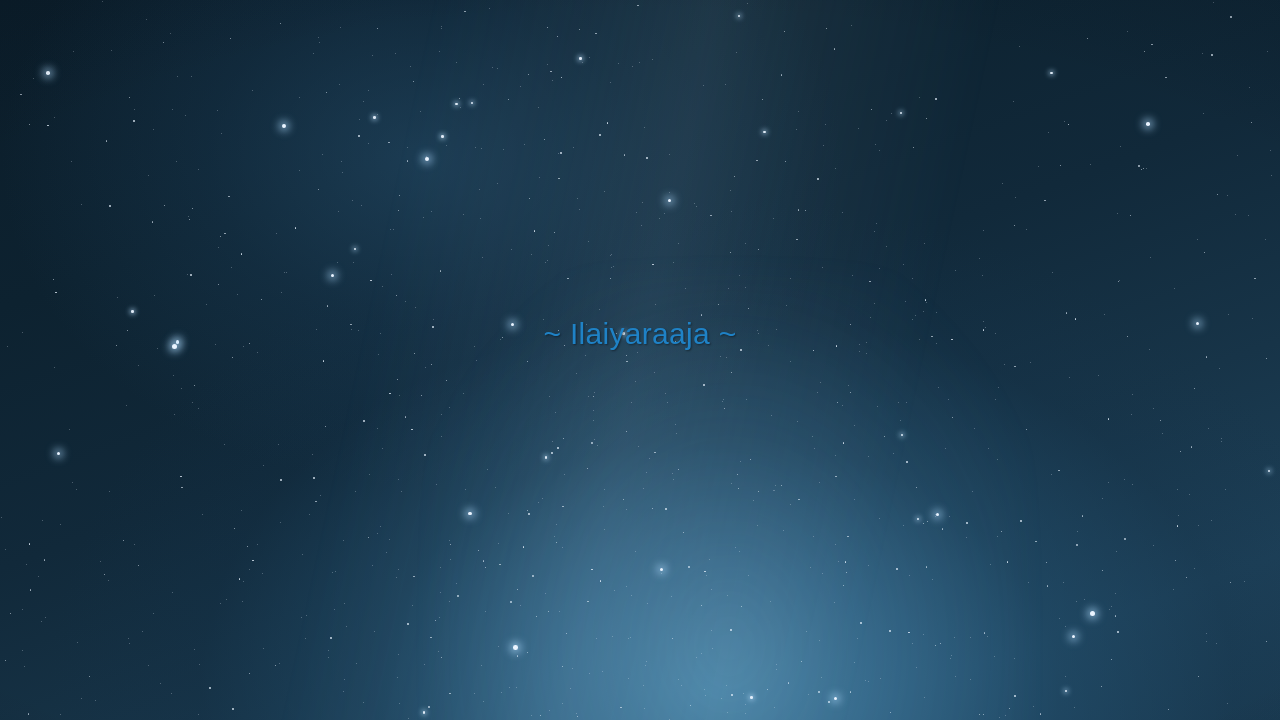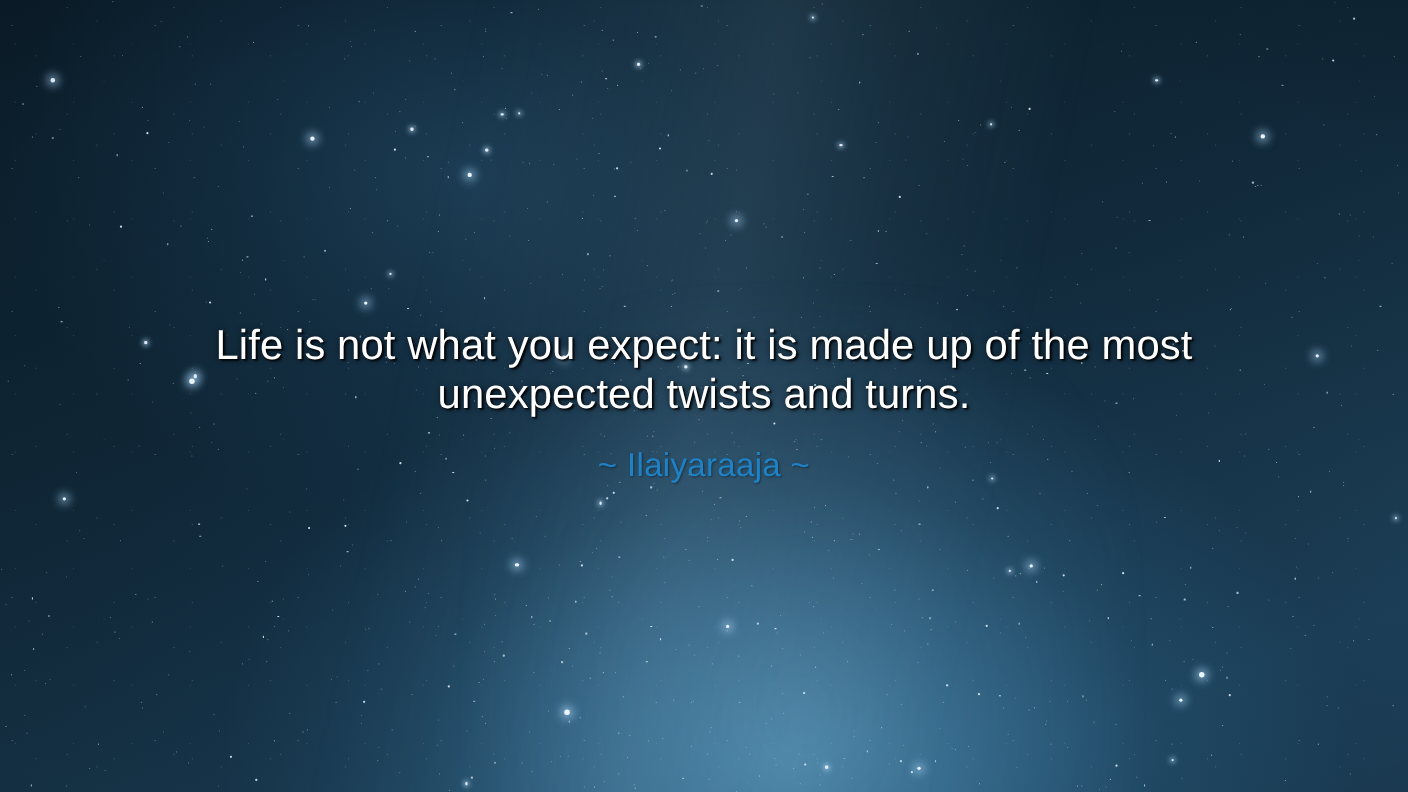--- a/index.html
+++ b/index.html
@@ -1090,17 +1090,16 @@
       <div class="star glow-lg" style="left: 936px; top: 513px; width: 3.4px; height: 3.4px; opacity: 1;"></div>
       <div class="star glow-lg" style="left: 660px; top: 568px; width: 3.4px; height: 3.4px; opacity: 1;"></div>
       <div class="star glow-lg" style="left: 1196px; top: 322px; width: 3.2px; height: 3.2px; opacity: 1;"></div>
       <div class="star glow-lg" style="left: 331px; top: 274px; width: 3.2px; height: 3.2px; opacity: 1;"></div>
       <div class="star glow-lg" style="left: 57px; top: 452px; width: 3.4px; height: 3.4px; opacity: 1;"></div>
     </div>
 
   <div class="vignette"></div>
 
   <div class="quote-block">
-    <div class="quote-text">Life is not what you expect: it is made up of the most unexpected twists and turns.</div>
     <div class="quote-author">~ Ilaiyaraaja ~</div>
   </div>
 
 </div>
 
 </body></html>

